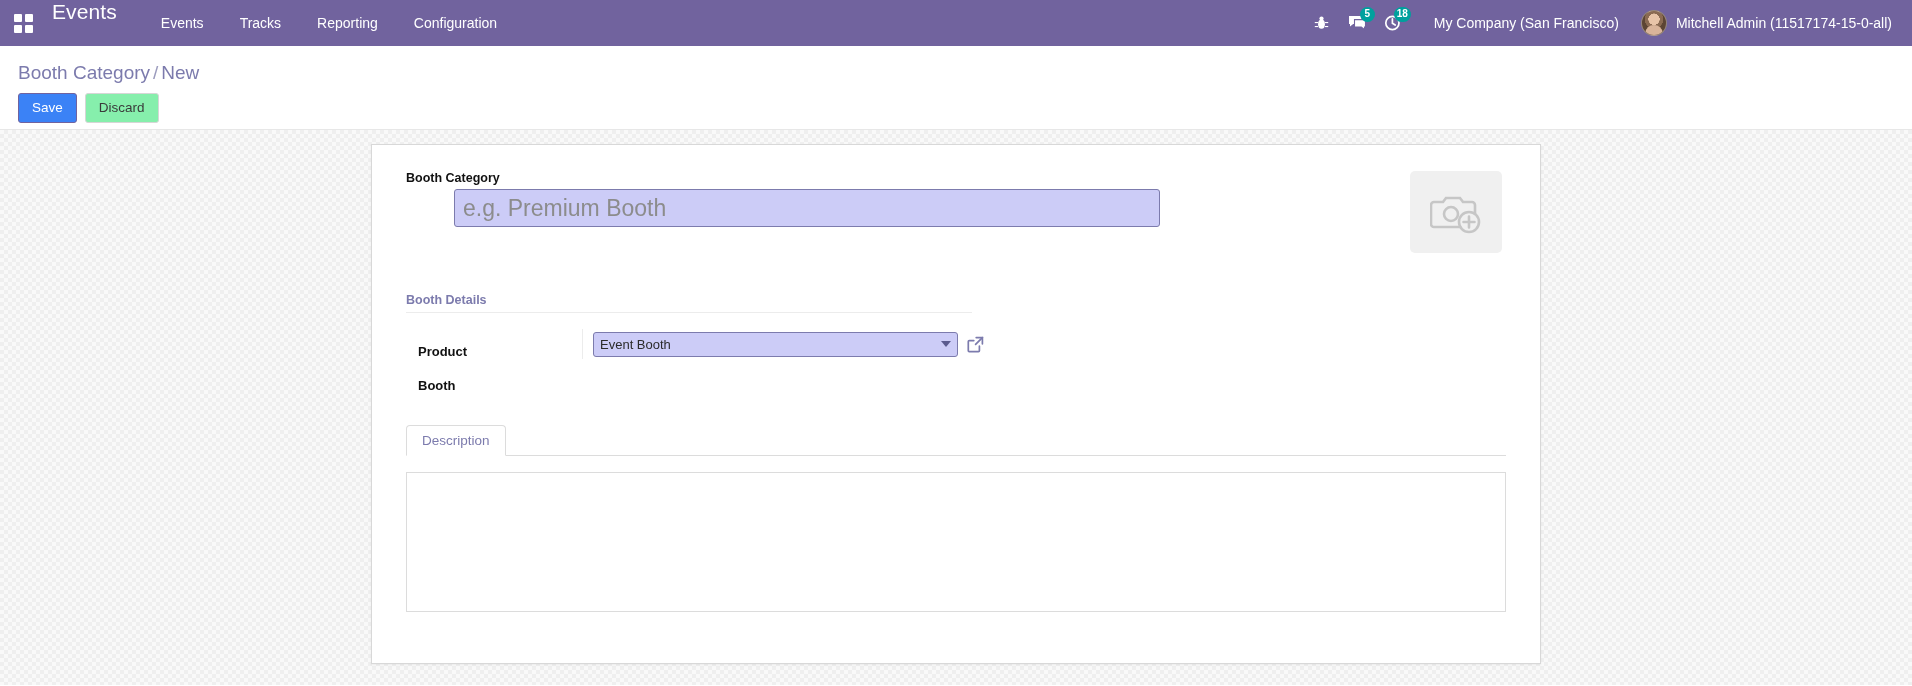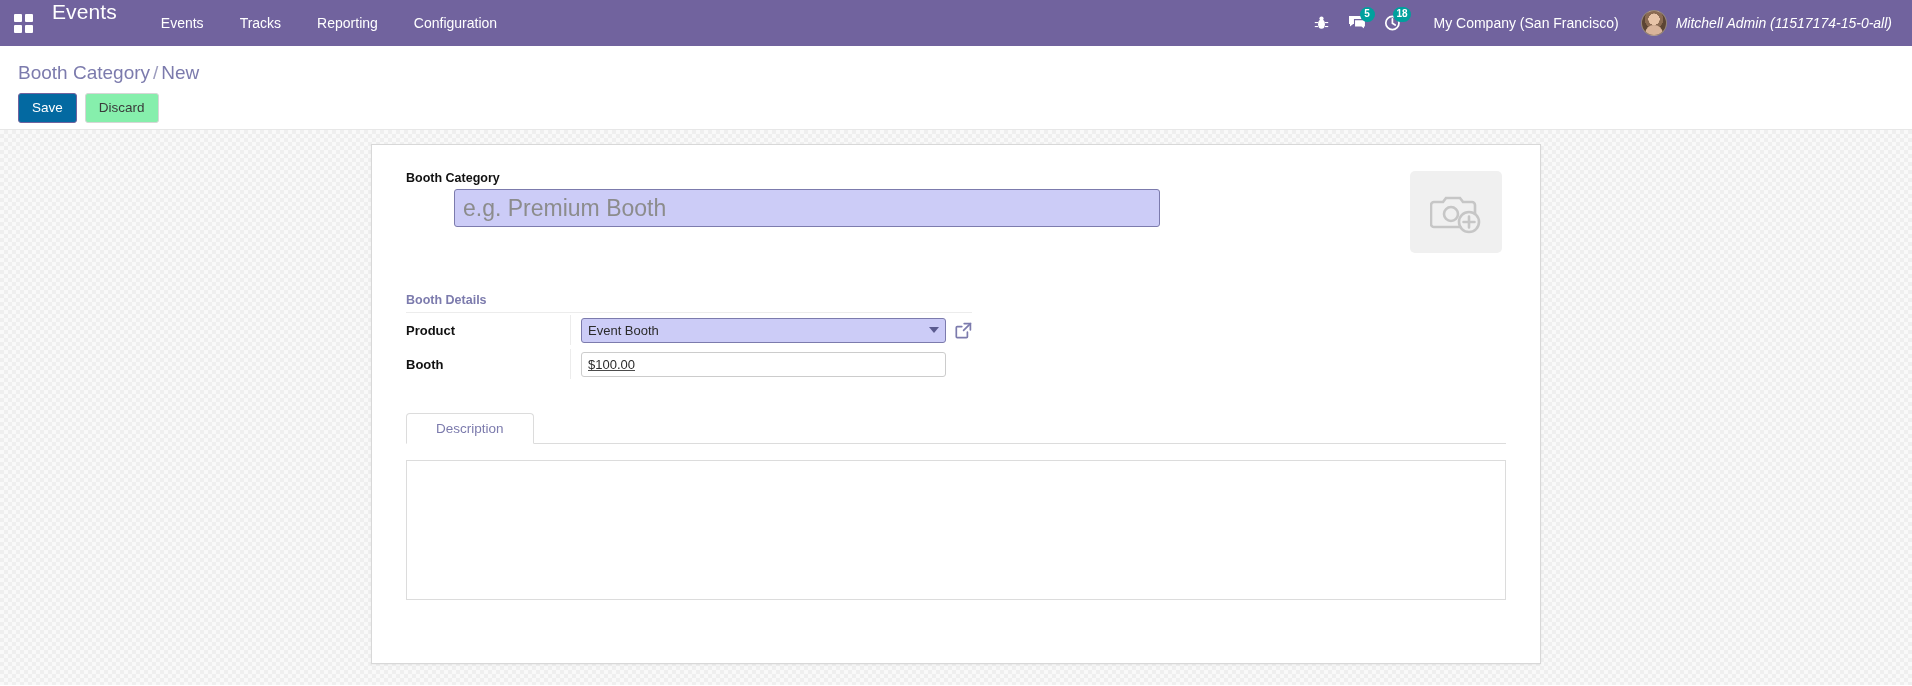--- a/index.html
+++ b/index.html
@@ -27,21 +27,21 @@
   }
   .nav-right{ margin-left:auto; display:flex; align-items:center; height:46px; padding-right:8px; }
   .sys-icon{ position:relative; width:36px; height:46px; display:flex; align-items:center; justify-content:center; cursor:pointer; }
   .sys-icon svg{ display:block; }
   .badge{
     position:absolute; top:7px; right:1px; background:#00a09d; color:#fff;
     font-size:10px; line-height:14px; height:15px; min-width:15px; padding:0 3px;
     border-radius:8px; text-align:center; font-weight:bold;
   }
   .company{ font-size:14px; color:#ffffff; padding:0 16px 0 22px; white-space:nowrap; cursor:pointer; }
-  .user-box{ display:flex; align-items:center; padding:0 12px 0 6px; cursor:pointer; white-space:nowrap;font-style:italic; }
+  .user-box{ display:flex; align-items:center; padding:0 12px 0 6px; cursor:pointer; white-space:nowrap; }
   .avatar{
     width:26px; height:26px; border-radius:50%; margin-right:9px; overflow:hidden;
     background:radial-gradient(circle at 50% 34%, #e8c4a8 0 28%, #8a6a52 29% 46%, #5c4534 47% 100%);
     border:1px solid rgba(255,255,255,.35); position:relative; flex:none;
   }
   .avatar::after{
     content:""; position:absolute; left:50%; top:58%; width:17px; height:15px;
     transform:translateX(-50%); border-radius:50% 50% 40% 40%; background:#d9b49a;
   }
   .user-name{ font-size:14px; color:#ffffff; }
@@ -50,21 +50,21 @@
   .control-panel{ background:#ffffff; padding:10px 0 0 18px; border-bottom:1px solid #e7e7e7; height:84px; }
   .breadcrumb{ font-size:19px; color:#6b6b9c; font-weight:400; margin:6px 0 9px 0; }
   .breadcrumb .crumb-link{ color:#7c7bad; cursor:pointer; }
   .breadcrumb .sep{ color:#9b9bbd; margin:0 3px; }
   .breadcrumb .crumb-active{ color:#7c7bad; }
   .btn-row{ display:flex; gap:8px; }
   .btn{
     font-size:13.5px; padding:5px 13px; border-radius:3px; cursor:pointer;
     border:1px solid transparent; line-height:18px;
   }
-  .btn-save{ background:#0369a1; border-color:#71639e; color:#ffffff; }
+  .btn-save{ background:#3b82f6; border-color:#71639e; color:#ffffff; }
   .btn-discard{ background:#86efac; border-color:#d6d6d6; color:#3a3a3a; }
 
   
   .content-area{
     height:calc(686px - 46px - 85px);
     background:#f9f9f9;
     background-image:
       linear-gradient(45deg, #efefef 25%, transparent 25%, transparent 75%, #efefef 75%),
       linear-gradient(45deg, #efefef 25%, transparent 25%, transparent 75%, #efefef 75%);
     background-size:8px 8px; background-position:0 0, 4px 4px;
@@ -90,23 +90,23 @@
     width:92px; height:82px; background:#f0f0f0; border-radius:5px;
     display:flex; align-items:center; justify-content:center; margin-right:4px; cursor:pointer;
   }
 
   
   .groups{ display:flex; margin-top:40px; gap:0; }
   .group{ width:566px; }
   .group + .group{ margin-left:0; }
   .group-title{
     font-size:12.5px; font-weight:bold; color:#7c7bad;
-    padding-bottom:5px; border-bottom:1px solid #ececec; margin-bottom:0;
-  }
-  .frow{ display:flex; align-items:center; min-height:34px; }
+    padding-bottom:5px; border-bottom:1px solid #ececec; margin-bottom:12px;
+  }
+  .frow{ display:flex; align-items:flex-end; min-height:34px;margin-left:12px; }
   .flabel{
     width:164px; font-size:13px; font-weight:bold; color:#111111;
     padding-right:10px; flex:none;
   }
   .fvalue{ display:flex; align-items:center; flex:1; border-left:1px solid #ececec; padding-left:10px; min-height:30px;text-decoration:underline; }
 
   .select-wrap{ position:relative; width:365px; }
   .select-input{
     width:365px; height:25px; background:#ccccf7; border:1px solid #7c7bad;
     border-radius:3px; font-size:13px; color:#2b2b2b; padding:2px 22px 2px 6px;
@@ -125,21 +125,21 @@
   }
   .checkbox{
     width:14px; height:14px; border:1px solid #b4b4b4; border-radius:3px;
     background:#fff; cursor:pointer; display:block;
   }
 
   
   .notebook{ margin-top:32px; }
   .tabs{ display:flex; border-bottom:1px solid #dcdcdc; }
   .tab{
-    font-size:13.5px; color:#7c7bad; padding:7px 29px; cursor:pointer;
+    font-size:13.5px; color:#7c7bad; padding:7px 15px; cursor:pointer;
     border:1px solid #dcdcdc; border-bottom:1px solid #ffffff;
     border-radius:4px 4px 0 0; background:#ffffff; margin-bottom:-1px;
   }
   .editor{
     margin-top:16px; border:1px solid #dcdcdc; background:#ffffff;
     height:140px; padding:8px;
   }
 </style>
 </head>
 <body>
@@ -245,23 +245,20 @@
                 <path d="M9.2 1.6h6.2v6.2" fill="none" stroke="#7c7bad" stroke-width="1.7" stroke-linecap="round"></path>
                 <path d="M15.4 1.6 8.6 8.4" fill="none" stroke="#7c7bad" stroke-width="1.7" stroke-linecap="round"></path>
                 <path d="M12.4 10.2v4.6a.9.9 0 0 1-.9.9H2.2a.9.9 0 0 1-.9-.9V5.5a.9.9 0 0 1 .9-.9h4.6" fill="none" stroke="#7c7bad" stroke-width="1.7" stroke-linecap="round"></path>
               </svg>
             </span>
           </div>
         </div>
 
         <div class="frow">
           <div class="flabel">Booth</div>
-          <div class="fvalue">
-            <input class="text-input" type="text" value="$100.00" style="">
-          </div>
         </div>
       </div>
 
     </div>
 
     <div class="notebook">
       <div class="tabs">
         <div class="tab">Description</div>
       </div>
       <div class="editor"></div>

